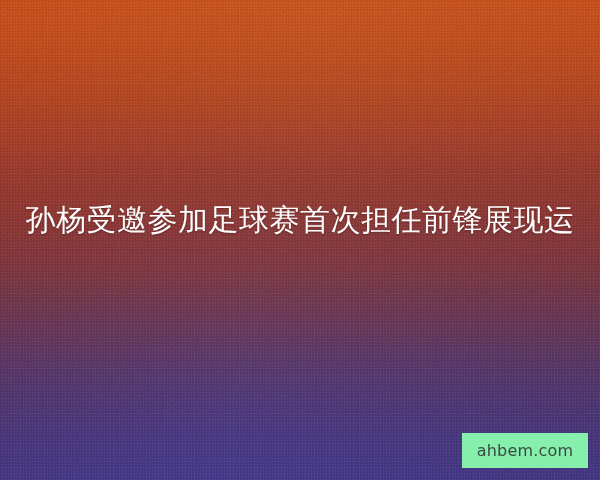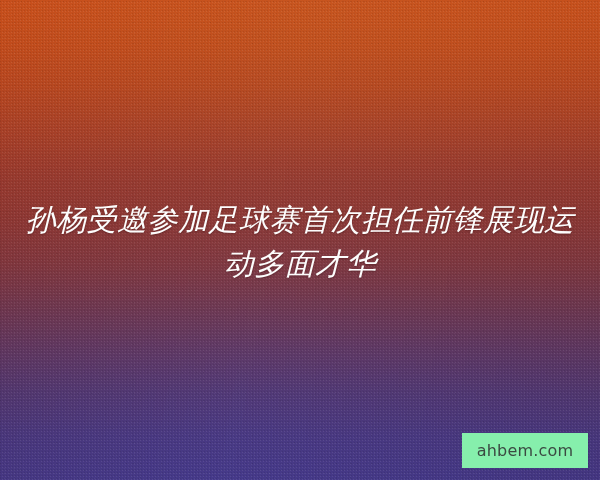--- a/index.html
+++ b/index.html
@@ -82,21 +82,20 @@
     color: #fdfdfd;
     font-size: 30px;
     line-height: 44px;
     letter-spacing: 0.5px;
     font-weight: 400;
     text-shadow: 0 1px 2px rgba(40, 10, 10, 0.35);
     white-space: normal;
   }
   #headline .ln {
     display: block;
-    font-style: italic;
   }
 
   #site-badge {
     position: absolute;
     left: 462px;
     top: 433px;
     width: 126px;
     height: 35px;
     background: #86efac;
     display: flex;
@@ -115,20 +114,19 @@
 
 <div id="stage">
 
   <div id="bg-gradient"></div>
   <div id="bg-sheen"></div>
   <div id="bg-noise"></div>
   <div id="bg-noise2"></div>
 
   <div id="headline">
     <span class="ln">孙杨受邀参加足球赛首次担任前锋展现运</span>
-    <span class="ln">动多面才华</span>
   </div>
 
   <div id="site-badge">
     <span class="badge-label">ahbem.com</span>
   </div>
 
 </div>
 
 </body></html>

